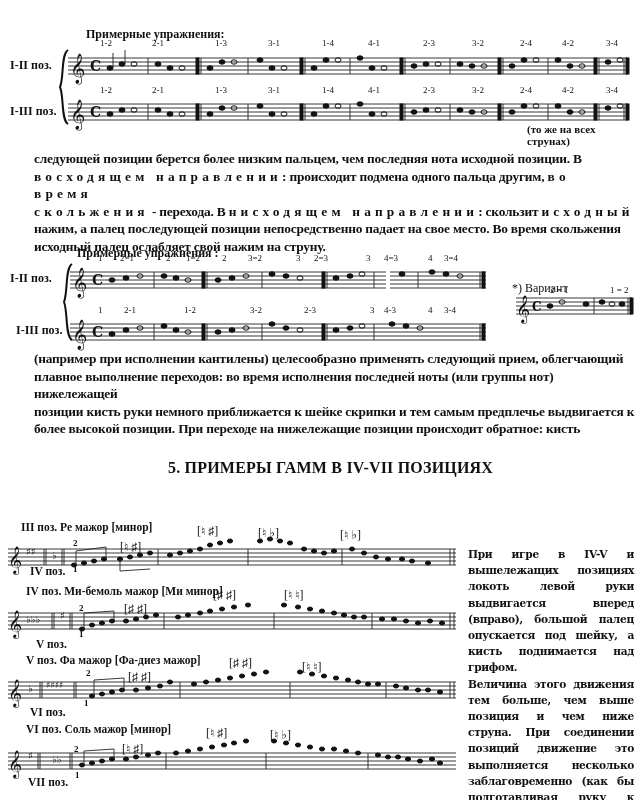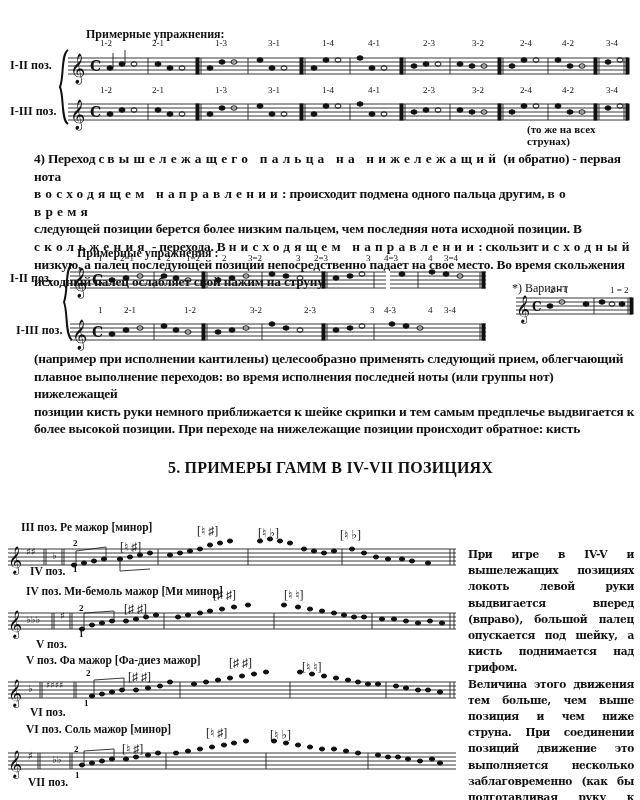--- a/index.html
+++ b/index.html
@@ -192,25 +192,24 @@
   <span class="abs note-small" style="left:323px; font-size:9px;">2-3</span>
   <span class="abs note-small" style="left:372px; font-size:9px;">3-2</span>
   <span class="abs note-small" style="left:420px; font-size:9px;">2-4</span>
   <span class="abs note-small" style="left:462px; font-size:9px;">4-2</span>
   <span class="abs note-small" style="left:506px; font-size:9px;">3-4</span>
 </div>
 
 <div class="abs caption" style="left:527px; top:123px; font-size:11px;">(то же на всех струнах)</div>
 
 <div class="abs para" style="left:34px; top:150px; width:600px;">
-  <div><span>4) Переход с </span><span class="spaced">вышележащего пальца на нижележащий</span><span> (и обратно) - первая нота</span></div>
+  <div><span>следующей позиции берется более низким пальцем, чем последняя нота исходной позиции. В</span></div>
   <div><span class="spaced">восходящем направлении</span><span>: происходит подмена одного пальца другим, </span><span class="spaced">во время</span></div>
-  <div><span>следующей позиции берется более низким пальцем, чем последняя нота исходной позиции. В</span></div>
   <div><span class="spaced">скольжения</span><span> - перехода. В </span><span class="spaced">нисходящем направлении</span><span>: скользит </span><span class="spaced">исходный</span></div>
-  <div><span>низкую, а палец последующей позиции непосредственно падает на свое место. Во время скольжения</span></div>
+  <div><span>нажим, а палец последующей позиции непосредственно падает на свое место. Во время скольжения</span></div>
   <div><span>исходный палец ослабляет свой нажим на струну.</span></div>
 </div>
 
 <div class="abs caption" style="left:77px; top:246px;">Примерные упражнения :</div>
 <div class="abs pos-label" style="left:10px; top:271px;">I-II поз.</div>
 <div class="abs pos-label" style="left:16px; top:323px;">I-III поз.</div>
 
 <svg style="left:62px; top:262px;" width="12" height="80" viewBox="0 0 12 80">
   <path d="M10 2 C3 6 6 30 2 40 C6 50 3 74 10 78" fill="none" stroke="#111" stroke-width="2"></path>
 </svg>

